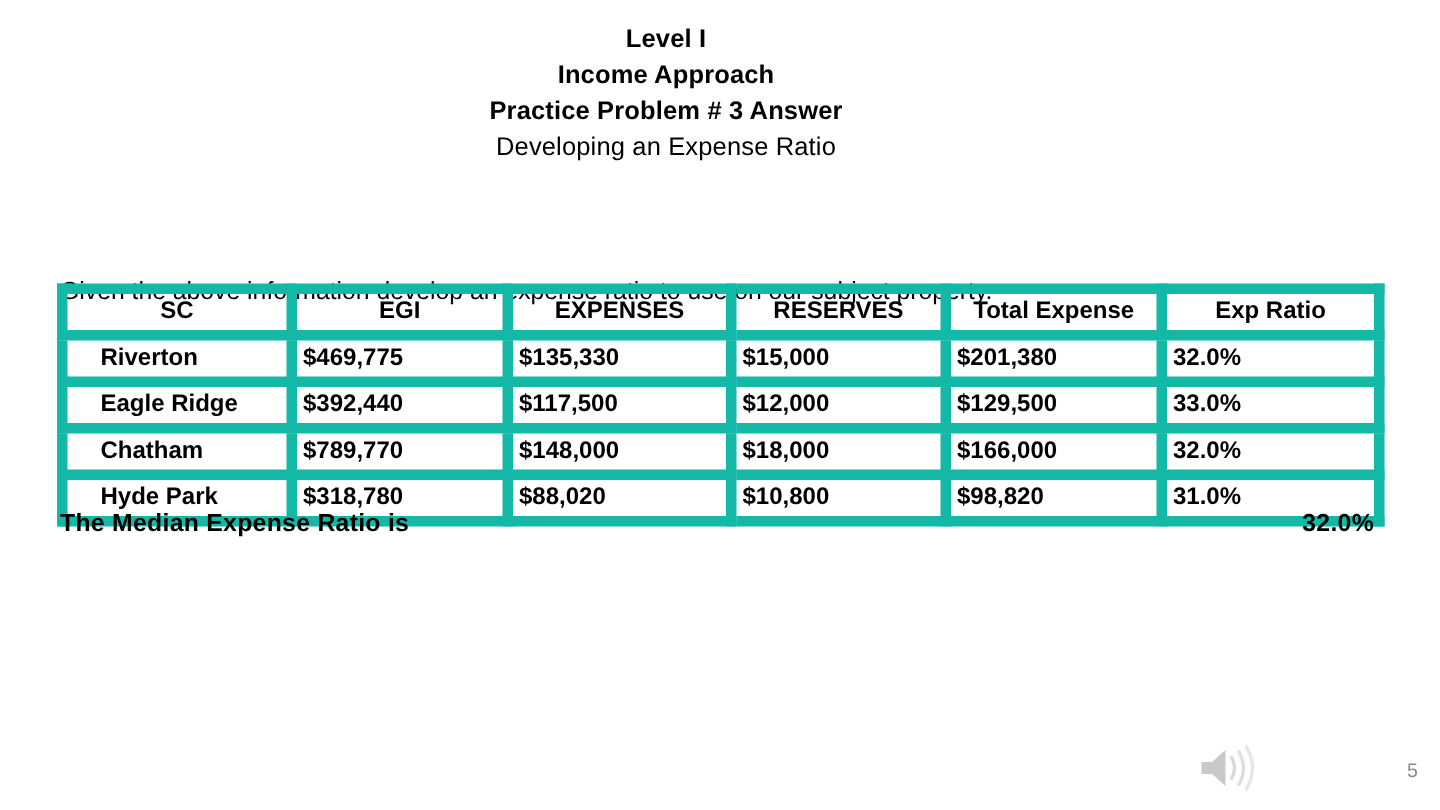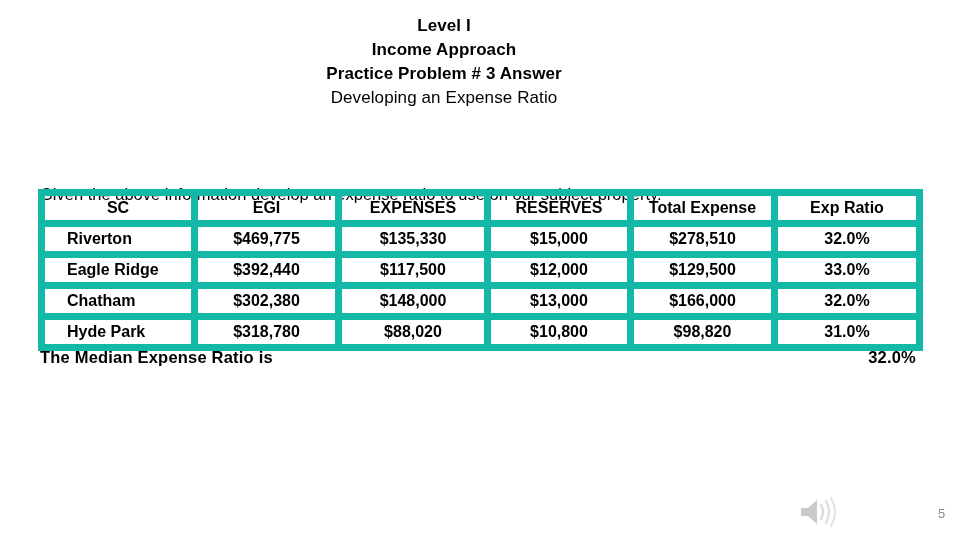--- a/index.html
+++ b/index.html
@@ -72,34 +72,34 @@
     overflow: hidden;
   }
   table.data-table th {
     text-align: center;
   }
   table.data-table td.name-cell {
     text-align: left;
     padding-left: 22px;
   }
   table.data-table td.num-cell {
-    text-align: center;
+    text-align: left;
   }
   
   .col-sc    { width: 153px; }
   .col-egi   { width: 144px; }
   .col-exp   { width: 149px; }
   .col-res   { width: 143px; }
   .col-tot   { width: 144px; }
   .col-ratio { width: 145px; }
 
   
   .median-row {
     position: absolute;
-    top: 348px;
+    top: 340px;
     left: 40px;
     width: 876px;
     display: flex;
     justify-content: space-between;
     align-items: baseline;
     font-size: 16.5px;
     font-weight: bold;
     letter-spacing: 0.2px;
   }
 
@@ -150,36 +150,36 @@
         <th>Total Expense</th>
         <th>Exp Ratio</th>
       </tr>
     </thead>
     <tbody>
       <tr>
         <td class="name-cell">Riverton</td>
         <td class="num-cell">$469,775</td>
         <td class="num-cell">$135,330</td>
         <td class="num-cell">$15,000</td>
-        <td class="num-cell">$278,510</td>
+        <td class="num-cell">$201,380</td>
         <td class="num-cell">32.0%</td>
       </tr>
       <tr>
         <td class="name-cell">Eagle Ridge</td>
         <td class="num-cell">$392,440</td>
         <td class="num-cell">$117,500</td>
         <td class="num-cell">$12,000</td>
         <td class="num-cell">$129,500</td>
         <td class="num-cell">33.0%</td>
       </tr>
       <tr>
         <td class="name-cell">Chatham</td>
-        <td class="num-cell">$302,380</td>
+        <td class="num-cell">$789,770</td>
         <td class="num-cell">$148,000</td>
-        <td class="num-cell">$13,000</td>
+        <td class="num-cell">$18,000</td>
         <td class="num-cell">$166,000</td>
         <td class="num-cell">32.0%</td>
       </tr>
       <tr>
         <td class="name-cell">Hyde Park</td>
         <td class="num-cell">$318,780</td>
         <td class="num-cell">$88,020</td>
         <td class="num-cell">$10,800</td>
         <td class="num-cell">$98,820</td>
         <td class="num-cell">31.0%</td>

